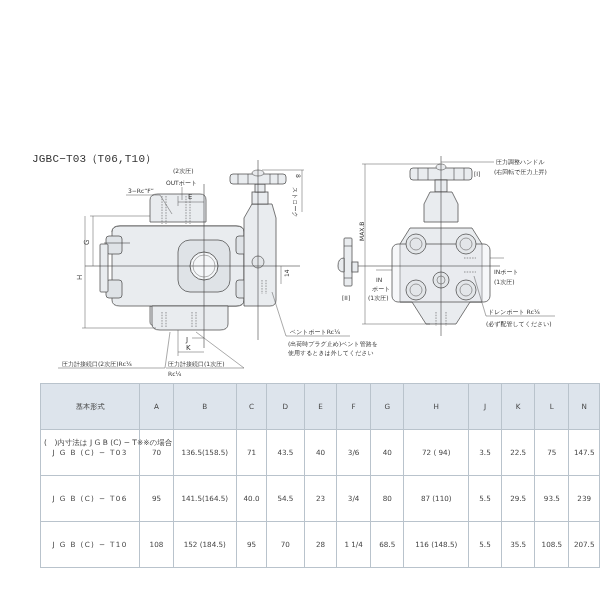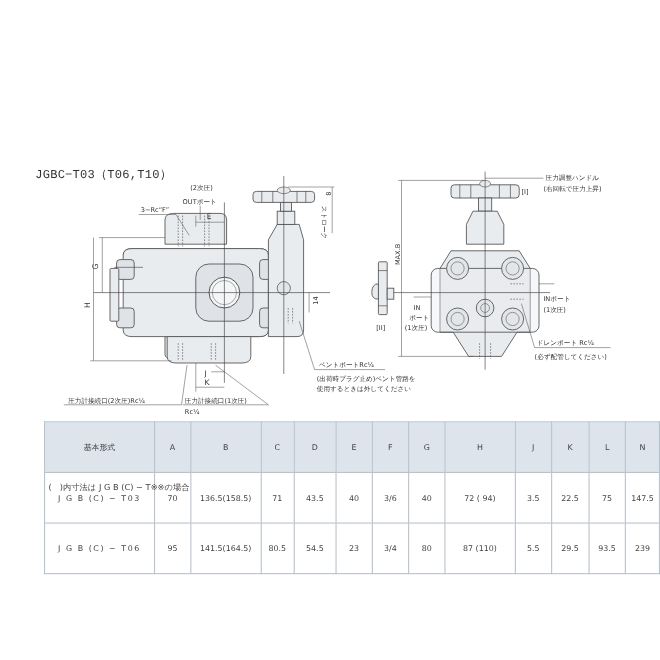--- a/index.html
+++ b/index.html
@@ -219,27 +219,42 @@
       <td>72 ( 94)</td>
       <td>3.5</td>
       <td>22.5</td>
       <td>75</td>
       <td>147.5</td>
     </tr>
     <tr>
       <td class="model">J G B (C) − T06</td>
       <td>95</td>
       <td>141.5(164.5)</td>
-      <td>80.5</td>
+      <td>40.0</td>
       <td>54.5</td>
       <td>23</td>
       <td>3/4</td>
       <td>80</td>
       <td>87 (110)</td>
       <td>5.5</td>
       <td>29.5</td>
       <td>93.5</td>
       <td>239</td>
     </tr>
+    <tr>
+      <td class="model">J G B (C) − T10</td>
+      <td>108</td>
+      <td>152 (184.5)</td>
+      <td>95</td>
+      <td>70</td>
+      <td>28</td>
+      <td>1 1/4</td>
+      <td>68.5</td>
+      <td>116 (148.5)</td>
+      <td>5.5</td>
+      <td>35.5</td>
+      <td>108.5</td>
+      <td>207.5</td>
+    </tr>
   </tbody>
 </table>
 
 <div class="note">(　)内寸法は J G B (C) − T※※の場合</div>
 
 </body></html>

